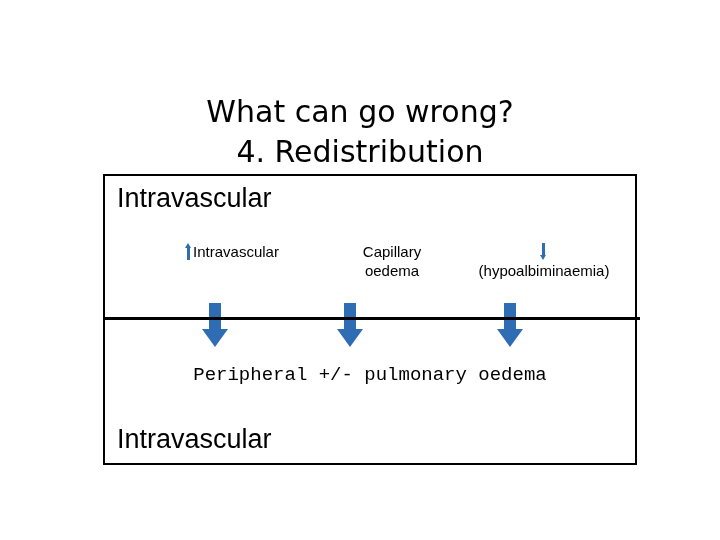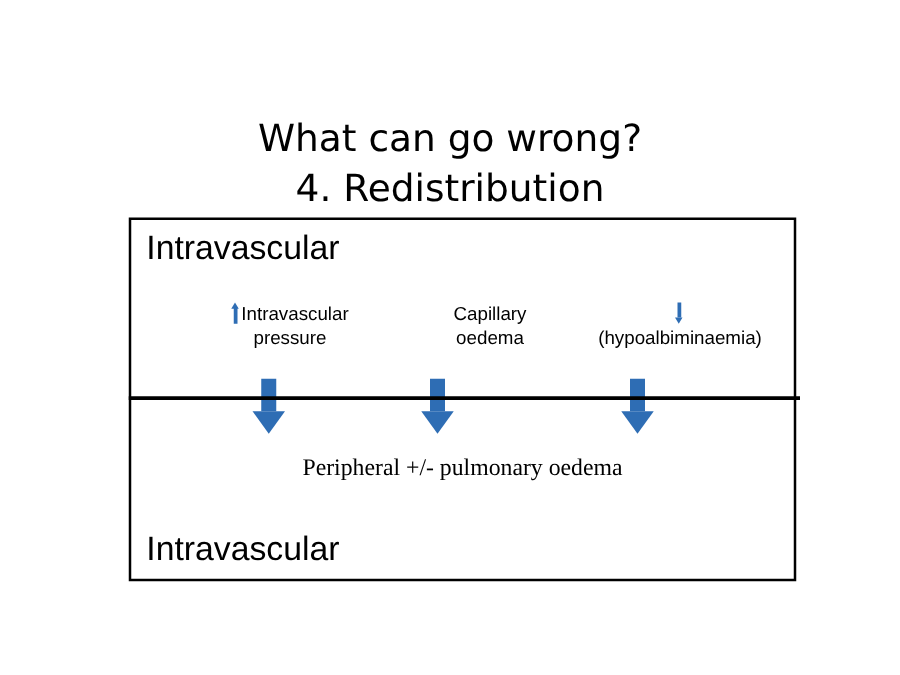--- a/index.html
+++ b/index.html
@@ -153,21 +153,21 @@
   .arrow-b { left: 337px; top: 303px; }
   .arrow-c { left: 497px; top: 303px; }
 
   
   .outcome {
     position: absolute;
     left: 103px;
     top: 363px;
     width: 534px;
     text-align: center;
-    font-family: Liberation Serif, serif;
+    font-family: Liberation Mono, monospace;
     font-size: 19px;
     line-height: 24px;
     color: #000000;
     white-space: nowrap;
   }
 </style>
 </head>
 <body>
 
 <div id="slide">
@@ -179,21 +179,20 @@
 
   <div class="diagram-box">
     <div class="compartment-label label-intravascular">Intravascular</div>
     <div class="compartment-label label-interstitial">Intravascular</div>
   </div>
 
   <div class="factors">
 
     <div class="factor factor-1">
       <span class="factor-text"><span class="mini-arrow up"><span class="head"></span><span class="shaft"></span></span><span>Intravascular</span></span>
-      <span class="factor-text">pressure</span>
     </div>
 
     <div class="factor factor-2">
       <span class="factor-text">Capillary</span>
       <span class="factor-text">oedema</span>
     </div>
 
     <div class="factor factor-3">
       <span class="factor-text"><span class="mini-arrow down"><span class="shaft"></span><span class="head"></span></span></span>
       <span class="factor-text">(hypoalbiminaemia)</span>

